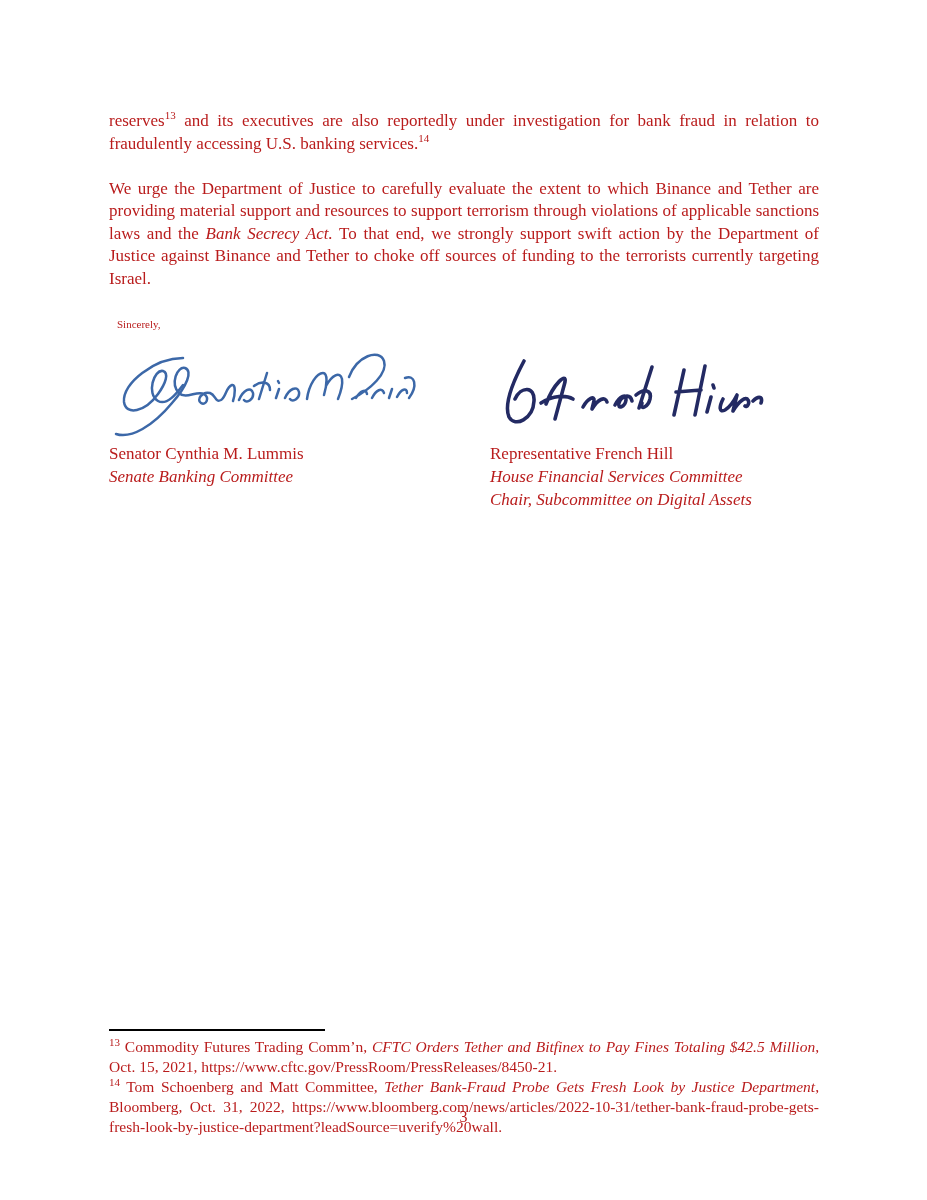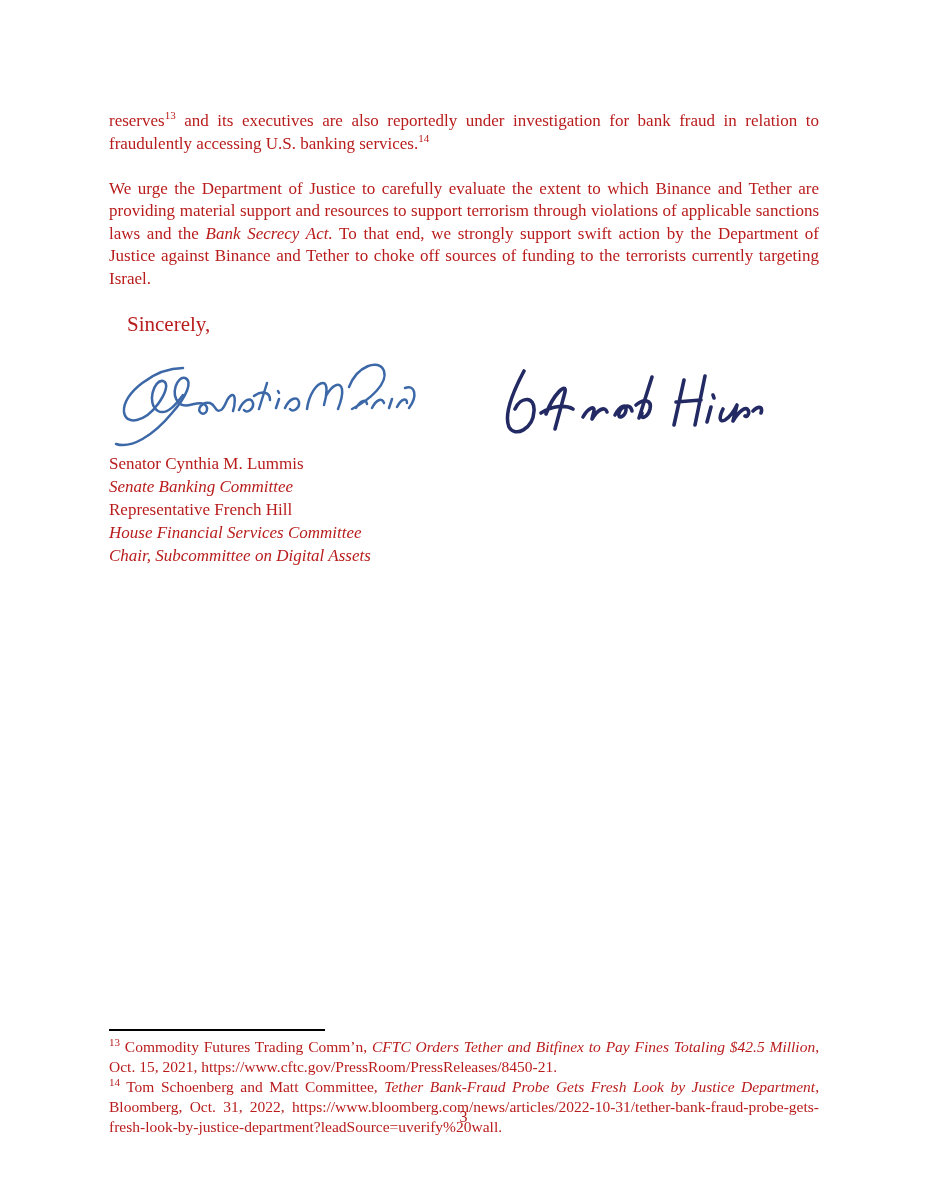--- a/index.html
+++ b/index.html
@@ -23,34 +23,34 @@
     line-height: 22.5px;
     text-align: justify;
     margin: 0 0 22.5px 0;
   }
   .para sup, .fn sup {
     font-size: 11px;
     line-height: 0;
   }
   .italic { font-style: italic; }
   .closing {
-    font-size: 21px;
+    font-size: 11px;
     line-height: 22.5px;
-    margin: 18px;
+    margin: 8px;
   }
   .sig-row {
     display: flex;
     margin-top: 6px;
     height: 99px;
   }
   .sig-col-left { width: 381px; }
   .sig-col-right { flex: 1; padding-top: 12px; }
   .sig-col-left svg { display: block; }
   .sig-col-right svg { display: block; }
-  .name-row { display: flex; flex-direction: column; }
+  .name-row { display: flex; }
   .name-col-left { width: 381px; }
   .name-col-right { flex: 1; }
   .name-line { font-size: 17px; line-height: 23px; }
   .footer {
     position: absolute;
     left: 109px;
     top: 1029px;
     width: 710px;
   }
   .fn-rule {

